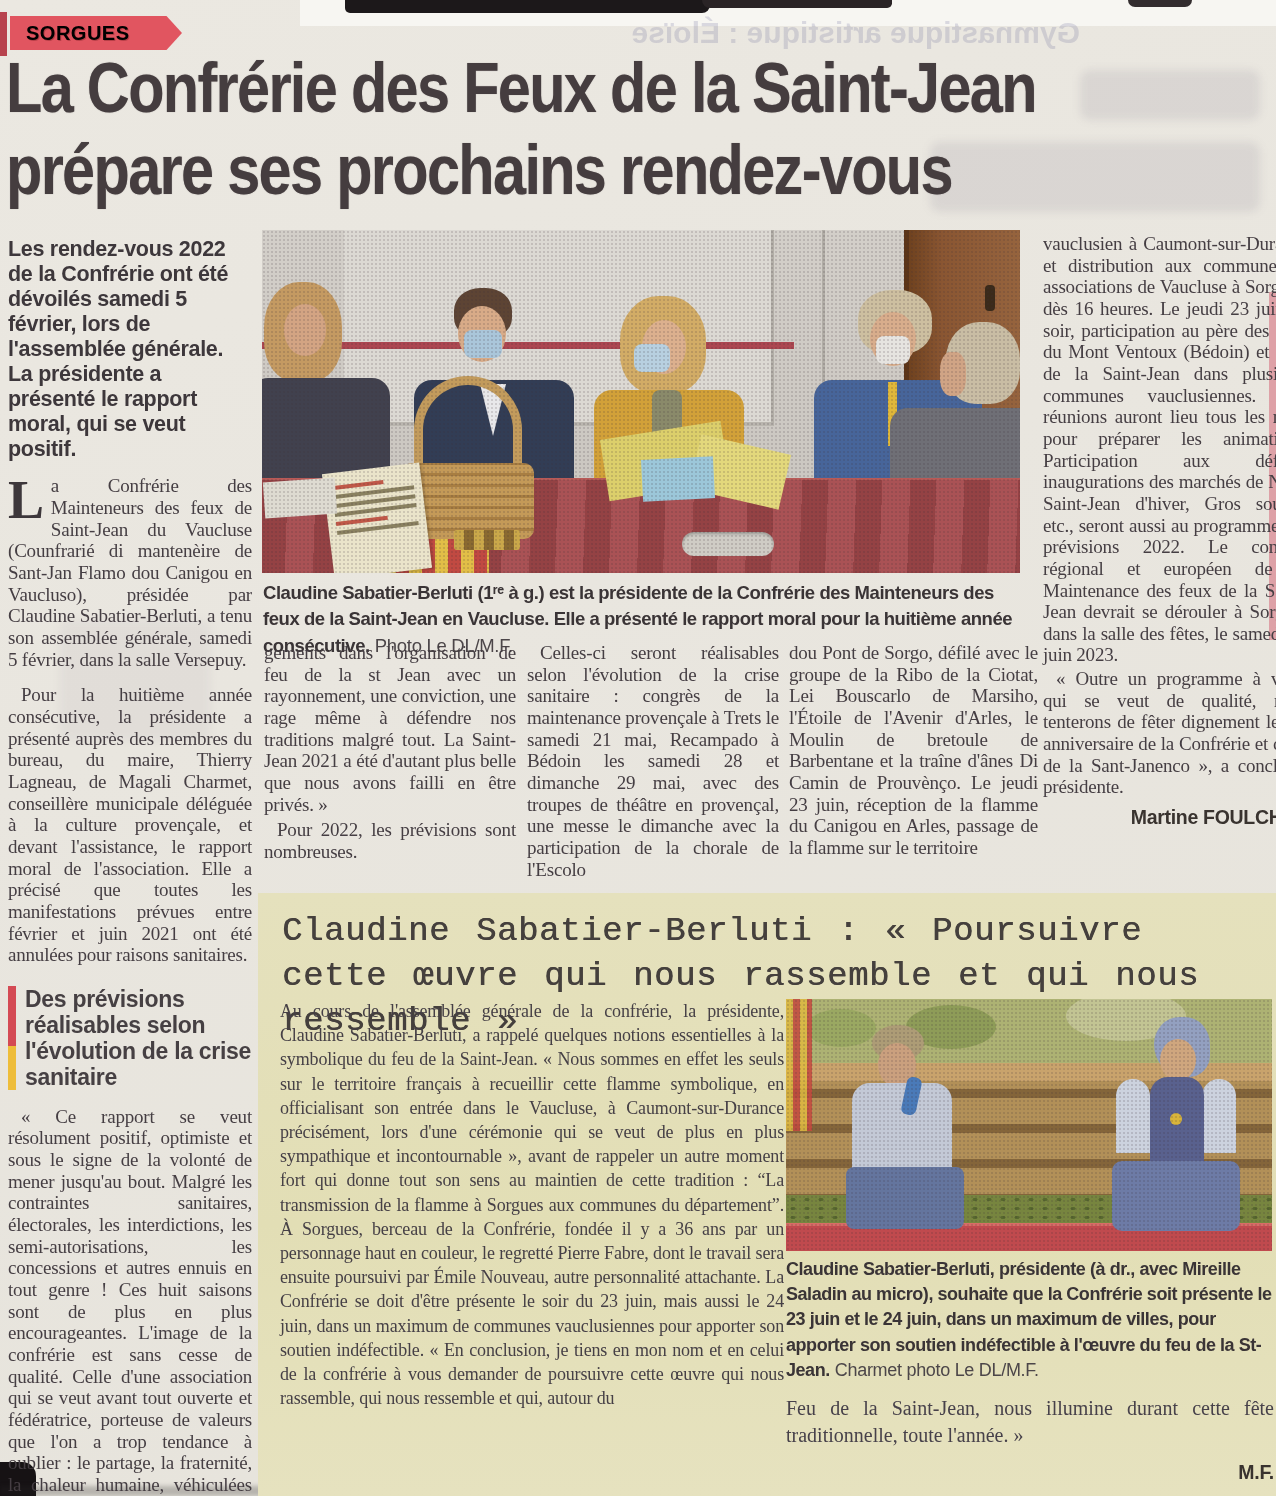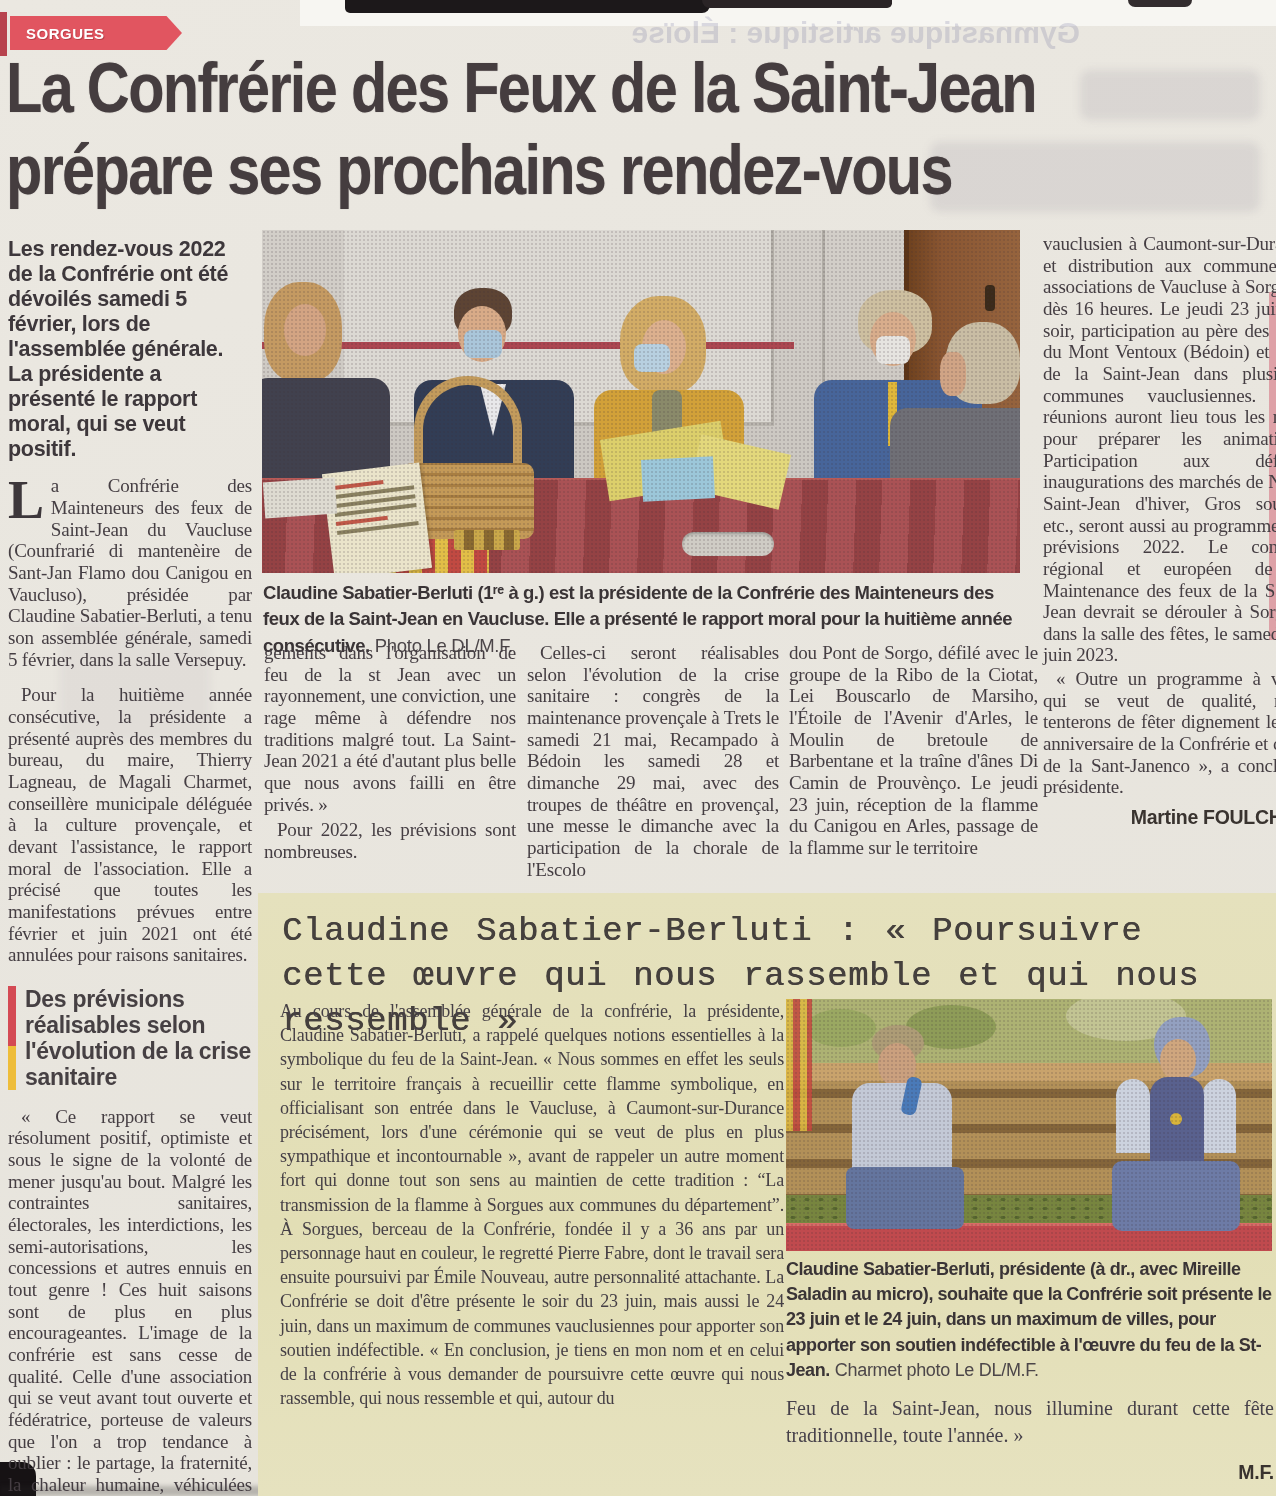--- a/index.html
+++ b/index.html
@@ -20,21 +20,21 @@
   .corner-ink{left:0;top:1462px;width:36px;height:34px;background:#161214;border-radius:0 14px 0 0;}
   .bottom-smudge{left:0;top:1486px;width:320px;height:10px;background:rgba(40,34,36,.25);filter:blur(2px);}
   .edge-pink{left:1269px;top:292px;width:7px;height:348px;background:#d98a94;opacity:.75;}
 
   
   .kicker-strip{left:0;top:12px;width:7px;height:44px;background:#b8434e;}
   .kicker{
     left:10px;top:16px;width:172px;height:34px;background:#e15560;
     clip-path:polygon(0 0,91% 0,100% 50%,91% 100%,0 100%);
     display:flex;align-items:center;padding-left:16px;
-    font-family:"Liberation Sans",sans-serif;font-weight:700;font-size:15px;color:#ffffff;
+    font-family:"Liberation Sans",sans-serif;font-weight:700;font-size:20px;color:#000000;
     letter-spacing:.5px;text-shadow:1px 1px 0 rgba(120,30,35,.4);
   }
 
   
   .ghost-line{
     left:430px;top:16px;width:650px;height:42px;transform:scaleX(-1);
     font-family:"Liberation Sans",sans-serif;font-weight:700;font-size:30px;
     color:rgba(85,85,140,.18);white-space:nowrap;overflow:hidden;
   }
   .ghost-blob{background:rgba(75,65,95,.10);filter:blur(4px);border-radius:10px;}

